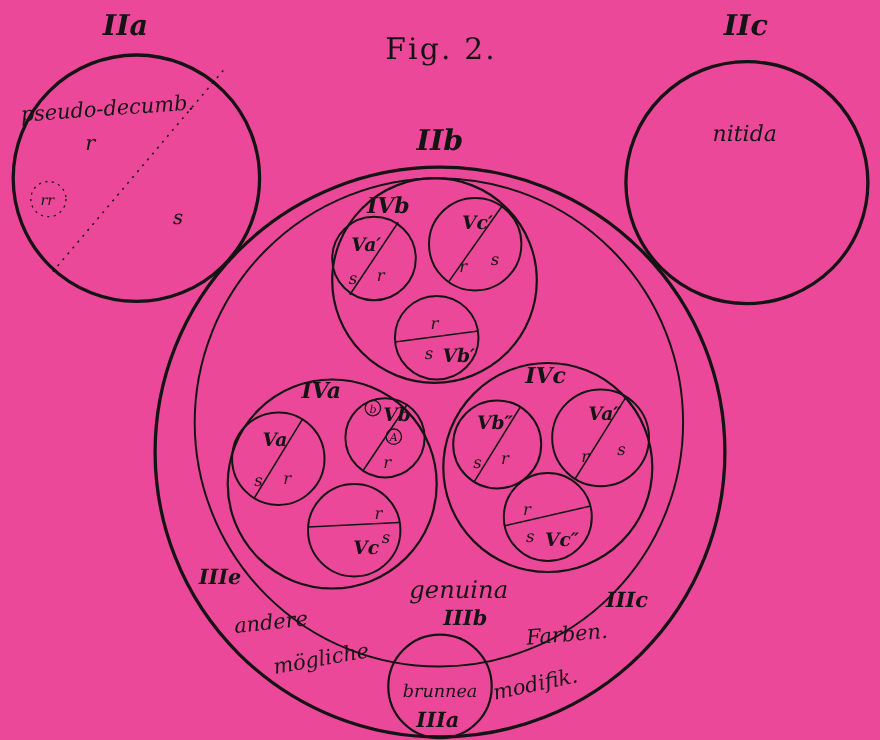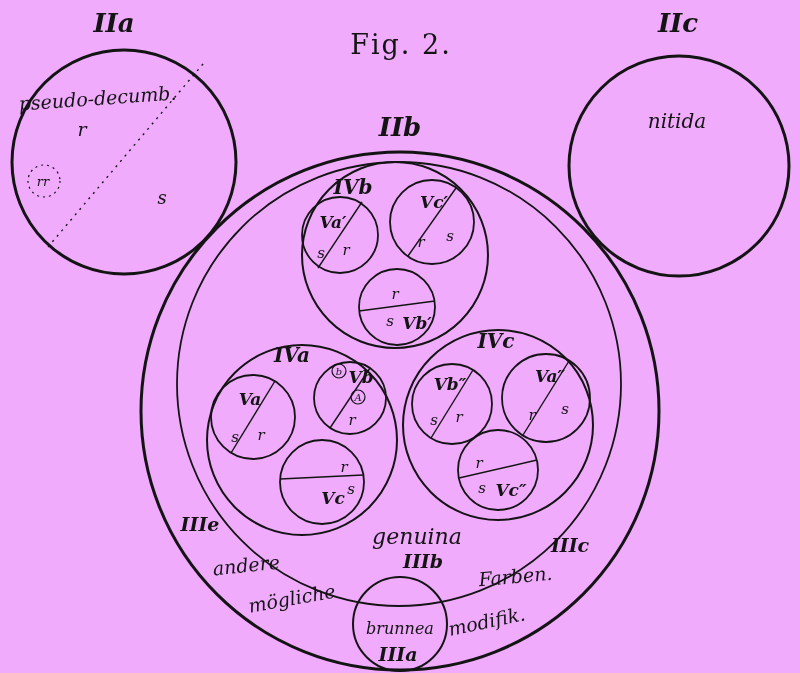--- a/index.html
+++ b/index.html
@@ -1,16 +1,16 @@
 <!DOCTYPE html>
 <html><head>
 <meta charset="utf-8">
 <style>
   html,body{margin:0;padding:0;background:#ffffff;}
-  .stage{width:800px;height:673px;background:#f0abfc;position:relative;overflow:hidden;}
+  .stage{width:800px;height:673px;background:#ec4899;position:relative;overflow:hidden;}
   svg{display:block;}
   svg text{fill:#141414;}
   .t-script{font-family:"DejaVu Serif",serif;font-style:italic;}
   .t-num{font-family:"DejaVu Serif",serif;font-style:italic;font-weight:bold;}
   .t-fig{font-family:"DejaVu Serif",serif;font-size:27px;letter-spacing:2px;}
   .s26{font-size:26px;}
   .s22{font-size:22px;}
   .s20{font-size:20px;}
   .s19{font-size:19px;}
   .s18{font-size:18px;}

